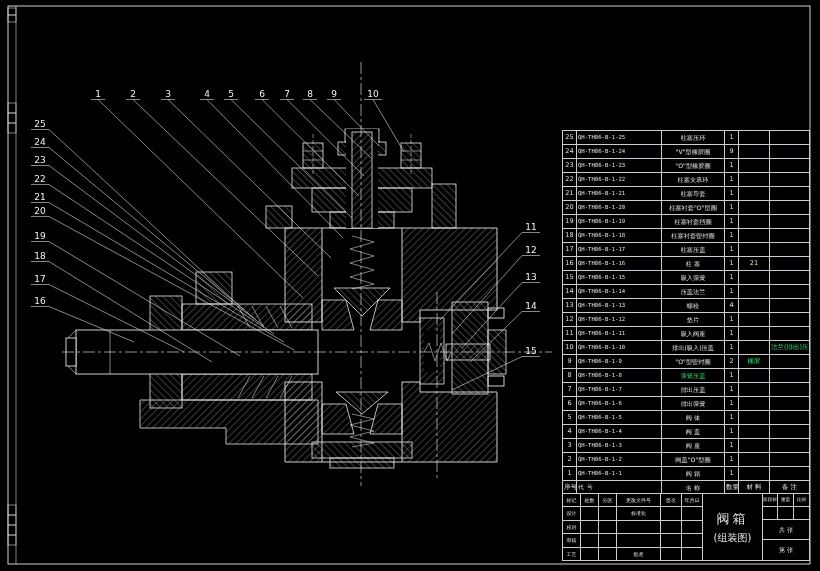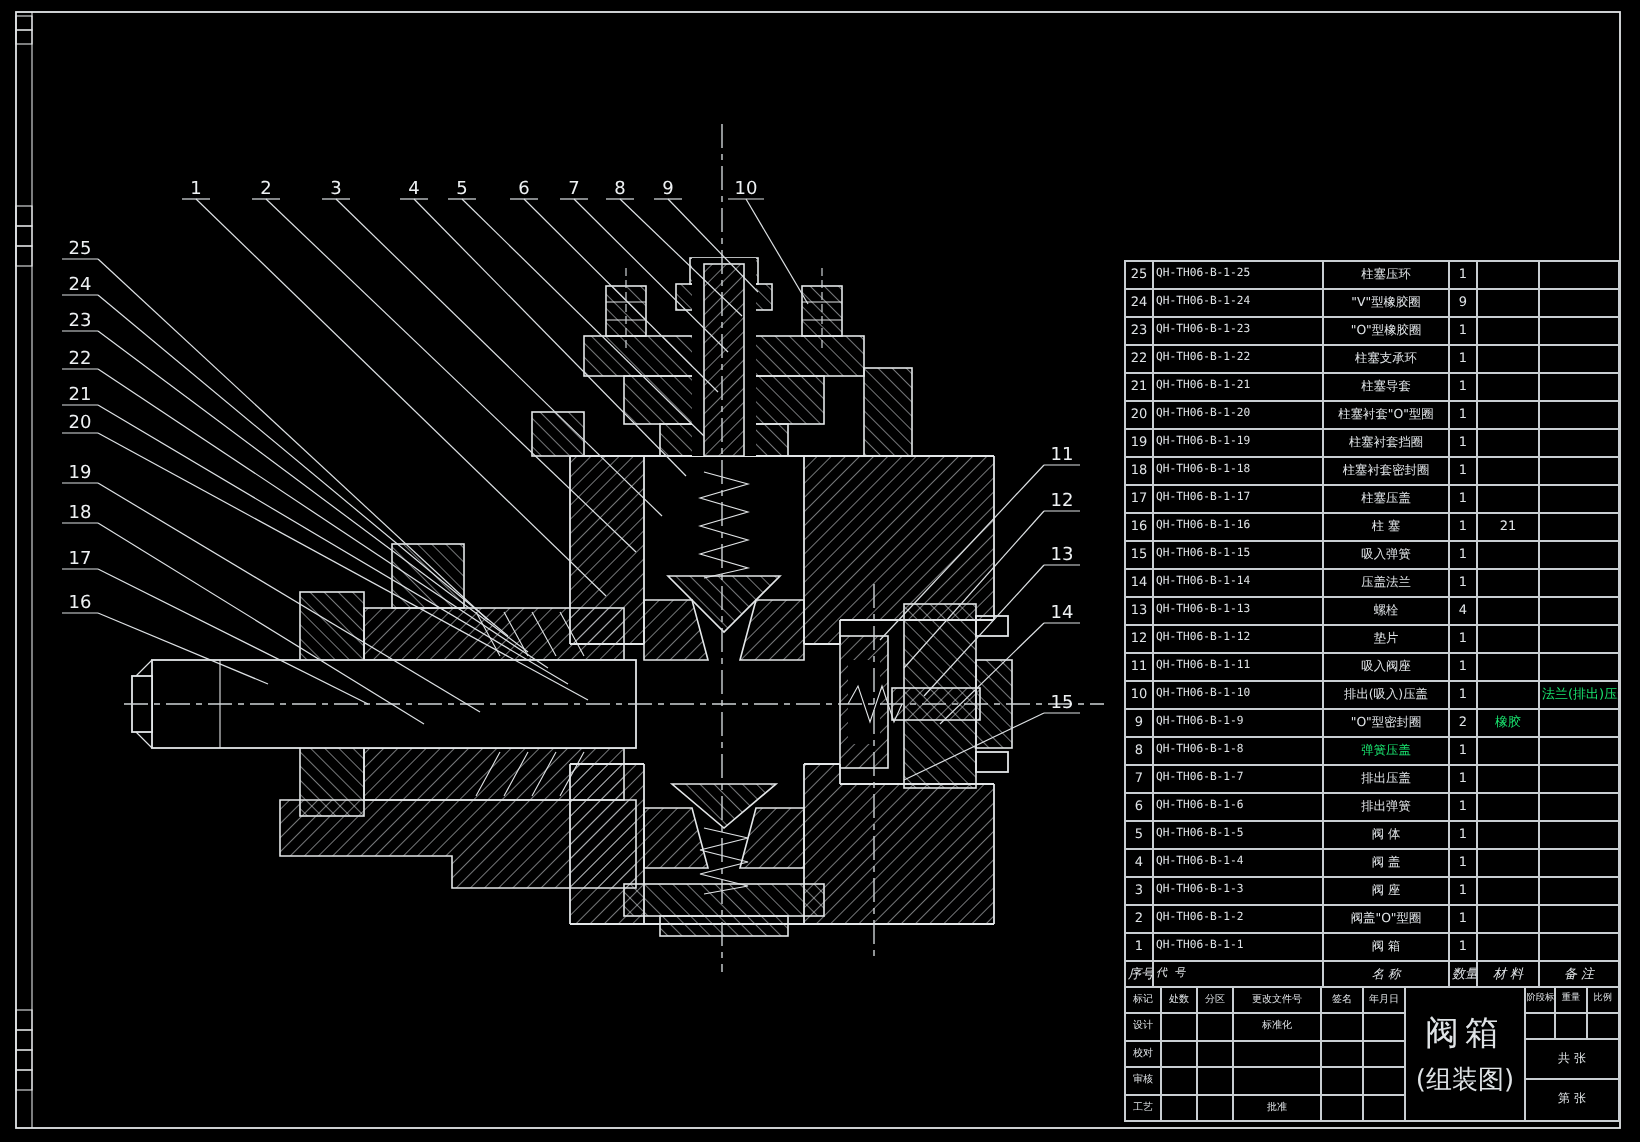--- a/index.html
+++ b/index.html
@@ -16,43 +16,43 @@
   .hB{fill:url(#hatchB);stroke:#e3e6e8;stroke-width:0.8;}
   .blk{fill:#000;stroke:none;}
   .callout-text{font:9px "DejaVu Sans",sans-serif;fill:#eef1f3;text-anchor:middle;}
   .callout-line{stroke:#dde1e4;stroke-width:0.6;}
 
   
   .parts-table{position:absolute;left:562px;top:130px;width:248px;box-sizing:border-box;
                border:1px solid #c9ced2;background:#000;color:#dfe3e6;}
   .pt-row{display:grid;grid-template-columns:14px 85px 63px 14px 31px 1fr;height:14px;
           box-sizing:border-box;border-bottom:1px solid #c9ced2;}
-  .pt-row.pt-header{border-bottom:none;font-style:italic;}
+  .pt-row.pt-header{border-bottom:none;}
   .pt-cell{box-sizing:border-box;border-right:1px solid #c9ced2;overflow:hidden;white-space:nowrap;
            font-size:6.5px;line-height:13px;text-align:center;padding:0 1px;}
   .pt-cell:last-child{border-right:none;}
   .pt-code{font-family:"DejaVu Sans Mono",monospace;font-size:5.6px;text-align:left;}
   .pt-name{font-size:6.2px;}
   .green{color:#19e56f;}
 
   
   .title-block{position:absolute;left:562px;top:493px;width:248px;height:68px;box-sizing:border-box;
                border:1px solid #c9ced2;display:flex;color:#dfe3e6;background:#000;}
   .tb-left{width:140px;box-sizing:border-box;border-right:1px solid #c9ced2;display:flex;flex-direction:column;}
   .tb-row{flex:1;display:grid;grid-template-columns:18px 18px 18px 44px 21px 1fr;
           box-sizing:border-box;border-bottom:1px solid #c9ced2;}
   .tb-row:last-child{border-bottom:none;}
   .tb-cell{box-sizing:border-box;border-right:1px solid #c9ced2;font-size:5px;line-height:12px;
            text-align:center;overflow:hidden;white-space:nowrap;}
   .tb-cell:last-child{border-right:none;}
   .tb-right{flex:1;display:flex;}
   .tb-title{width:60px;box-sizing:border-box;border-right:1px solid #c9ced2;display:flex;
             flex-direction:column;align-items:center;justify-content:center;gap:3px;}
-  .tb-title-main{font-size:17px;letter-spacing:3px;}
-  .tb-title-sub{font-size:13px;}
+  .tb-title-main{font-size:13px;letter-spacing:3px;}
+  .tb-title-sub{font-size:10px;}
   .tb-meta{flex:1;display:flex;flex-direction:column;}
   .tb-meta-row{display:grid;box-sizing:border-box;border-bottom:1px solid #c9ced2;text-align:center;}
   .tb-meta-row:last-child{border-bottom:none;}
   .tb-meta-r1,.tb-meta-r2{grid-template-columns:1fr 1fr 1fr;height:13px;}
   .tb-meta-r3{height:20px;grid-template-columns:1fr;}
   .tb-meta-r4{flex:1;grid-template-columns:1fr;}
   .tb-mcell{box-sizing:border-box;border-right:1px solid #c9ced2;font-size:4.6px;line-height:12px;overflow:hidden;}
   .tb-mcell:last-child{border-right:none;}
   .tb-sheet{font-size:6px;line-height:19px;}
 </style>

